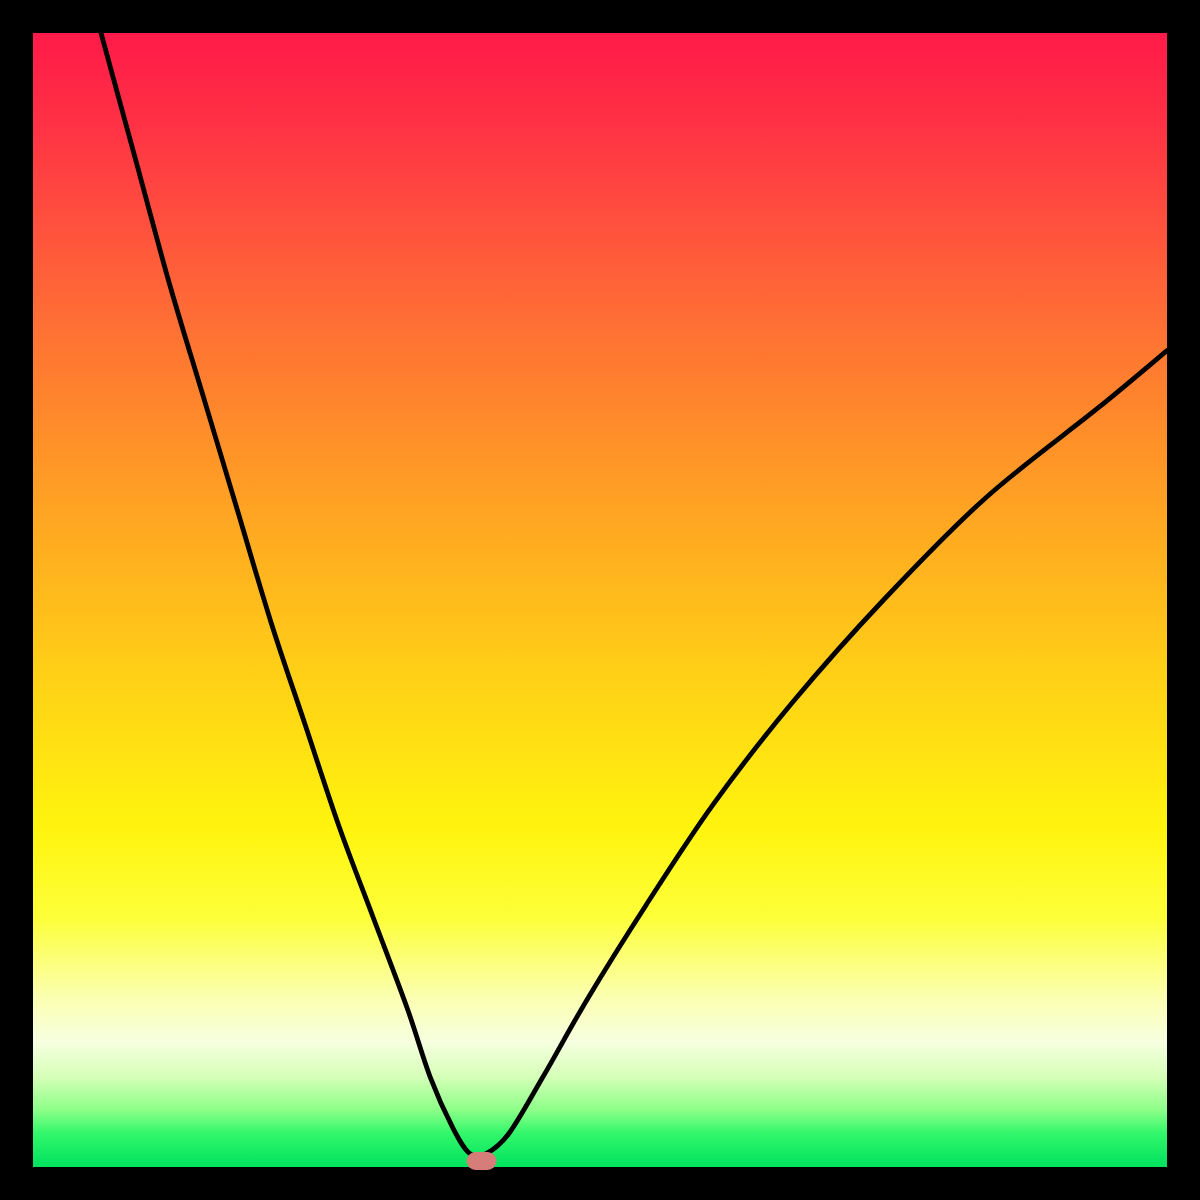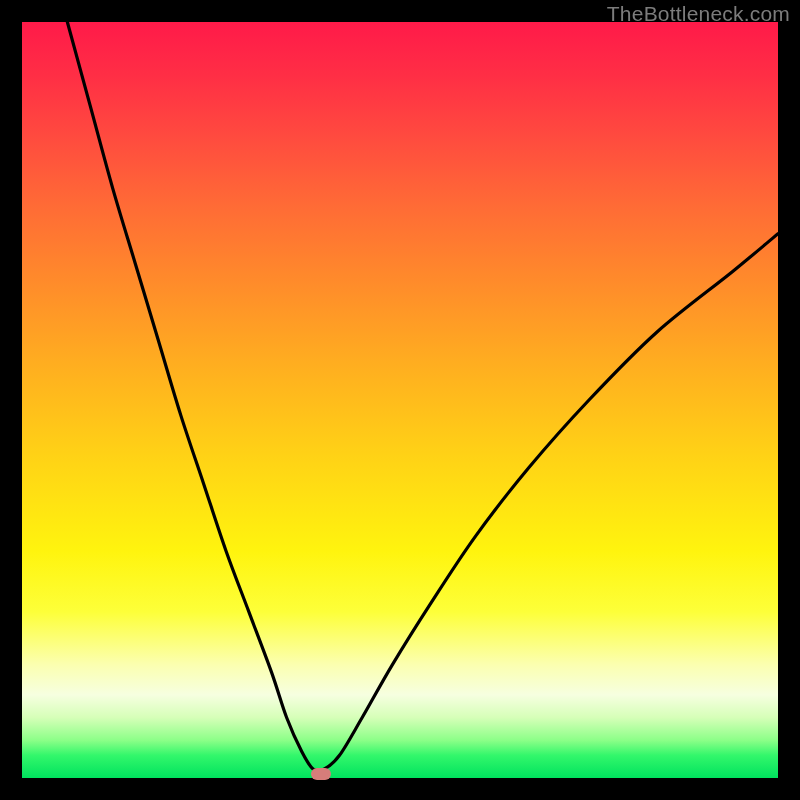--- a/index.html
+++ b/index.html
@@ -65,20 +65,19 @@
     border-radius: 6px;
     background: #d67d7a;
     z-index: 4;
     transform: translate(-50%, -50%);
   }
 </style>
 </head>
 <body>
 
 <div class="outer">
-  <div class="watermark">TheBottleneck.com</div>
   <div class="plot">
     <svg class="curve" viewBox="0 0 756 756" preserveAspectRatio="none">
       <path id="curve-path" fill="none" stroke="#000" stroke-width="3.2" stroke-linecap="round" stroke-linejoin="round" d="M 45.36 0.00 C 49.14 13.86, 60.48 55.44, 68.04 83.16 C 75.60 110.88, 83.16 139.86, 90.72 166.32 C 98.28 192.78, 105.84 216.72, 113.40 241.92 C 120.96 267.12, 128.52 292.32, 136.08 317.52 C 143.64 342.72, 151.20 369.18, 158.76 393.12 C 166.32 417.06, 173.88 438.48, 181.44 461.16 C 189.00 483.84, 196.56 507.78, 204.12 529.20 C 211.68 550.62, 219.24 569.52, 226.80 589.68 C 234.36 609.84, 243.18 632.52, 249.48 650.16 C 255.78 667.80, 259.56 682.29, 264.60 695.52 C 269.64 708.75, 275.31 720.97, 279.72 729.54 C 284.13 738.11, 287.28 744.03, 291.06 746.93 C 294.84 749.83, 297.99 749.20, 302.40 746.93 C 306.81 744.66, 311.22 741.89, 317.52 733.32 C 323.82 724.75, 331.38 710.64, 340.20 695.52 C 349.02 680.40, 359.10 661.50, 370.44 642.60 C 381.78 623.70, 394.38 603.54, 408.24 582.12 C 422.10 560.70, 437.22 536.76, 453.60 514.08 C 469.98 491.40, 487.62 468.72, 506.52 446.04 C 525.42 423.36, 545.58 400.68, 567.00 378.00 C 588.42 355.32, 611.10 331.38, 635.04 309.96 C 658.98 288.54, 690.48 265.86, 710.64 249.48 C 730.80 233.10, 748.44 217.98, 756.00 211.68"></path>
     </svg>
     <div class="marker" id="opt-marker" style="left: 298.62px; top: 752.22px; background: rgb(214, 125, 122);"></div>
   </div>
 </div>
 
 </body></html>

